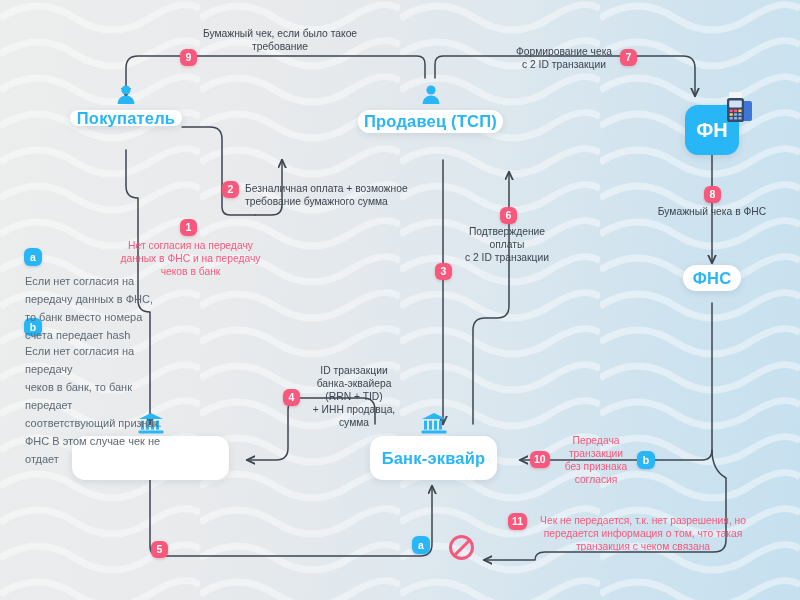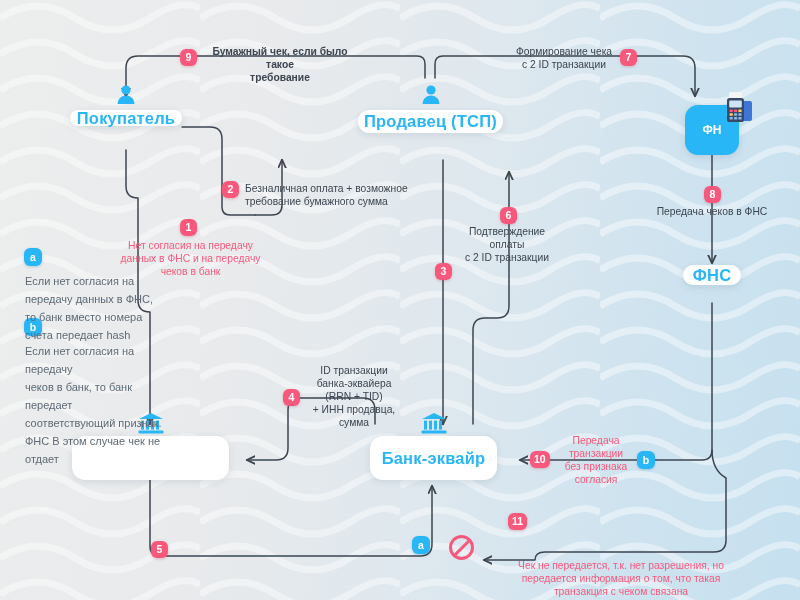--- a/index.html
+++ b/index.html
@@ -21,21 +21,21 @@
     display:flex;align-items:center;justify-content:center;
     box-shadow:0 2px 7px rgba(60,90,110,.14);
     color:#29b6f6;font-weight:bold;letter-spacing:.2px;white-space:nowrap;
   }
   .node.big{font-size:16.5px;}
   .node-icon{position:absolute;top:-26px;left:50%;transform:translateX(-50%);}
 
   .fn-node{
     position:absolute;background:#29b6f6;border-radius:13px;
     display:flex;align-items:center;justify-content:center;
-    color:#ffffff;font-weight:bold;font-size:12px;
+    color:#ffffff;font-weight:bold;font-size:20px;
     box-shadow:0 2px 7px rgba(60,90,110,.16);
   }
 
   
   .badge{
     position:absolute;background:#f8587c;color:#fff;border-radius:6px;
     font-size:10.5px;font-weight:bold;line-height:1;
     display:flex;align-items:center;justify-content:center;
     height:17px;min-width:17px;padding:0 4px;box-sizing:border-box;
     box-shadow:0 1px 3px rgba(180,60,90,.30);
@@ -161,21 +161,21 @@
           <rect x="19.4" y="26.2" width="3.2" height="2.6" rx=".6"></rect>
           <rect x="10.6" y="30" width="3.2" height="2.6" rx=".6"></rect>
           <rect x="15" y="30" width="3.2" height="2.6" rx=".6"></rect>
           <rect x="19.4" y="30" width="3.2" height="2.6" rx=".6"></rect>
         </g>
       </svg>
     </span>
     <span>ФН</span>
   </div>
 
-  <div class="node big" style="left:683px;top:265px;width:58px;height:20px;">
+  <div class="node big" style="left:683px;top:265px;width:58px;height:26px;">
     <span>ФНС</span>
   </div>
 
   <div class="node big" style="left:72px;top:436px;width:157px;height:44px;">
     <span class="node-icon" style="top:-24px;">
       <svg width="26" height="22" viewBox="0 0 26 22">
         <path d="M13,1 L25,7 L1,7 Z" fill="#29b6f6"></path>
         <rect x="3" y="8.6" width="3" height="9" fill="#29b6f6"></rect>
         <rect x="8" y="8.6" width="3" height="9" fill="#29b6f6"></rect>
         <rect x="13" y="8.6" width="3" height="9" fill="#29b6f6"></rect>
@@ -211,53 +211,53 @@
   <div class="badge" style="left:283px;top:389px;">4</div>
   <div class="badge" style="left:151px;top:541px;">5</div>
   <div class="badge" style="left:530px;top:451px;">10</div>
   <div class="badge" style="left:508px;top:513px;">11</div>
 
   <div class="lbadge" style="left:24px;top:248px;">a</div>
   <div class="lbadge" style="left:24px;top:318px;">b</div>
   <div class="lbadge" style="left:412px;top:536px;">a</div>
   <div class="lbadge" style="left:637px;top:451px;">b</div>
 
-  <div class="cap c" style="left:198px;top:45px;width:164px;font-weight:bold;">Бумажный чек, если было такое
+  <div class="cap c" style="left:198px;top:27px;width:164px;">Бумажный чек, если было такое
 требование</div>
 
   <div class="cap c" style="left:512px;top:45px;width:104px;">Формирование чека
 с 2 ID транзакции</div>
 
   <div class="cap l" style="left:245px;top:182px;width:200px;">Безналичная оплата + возможное
 требование бумажного сумма</div>
 
   <div class="cap c pink" style="left:108px;top:239px;width:165px;">Нет согласия на передачу
 данных в ФНС и на передачу
 чеков в банк</div>
 
   <div class="cap c" style="left:453px;top:225px;width:108px;">Подтверждение
 оплаты
 с 2 ID транзакции</div>
 
 
-  <div class="cap c" style="left:645px;top:205px;width:134px;">Передача чеков в ФНС</div>
+  <div class="cap c" style="left:645px;top:205px;width:134px;">Бумажный чека в ФНС</div>
 
   <div class="cap c" style="left:300px;top:364px;width:108px;">ID транзакции
 банка-эквайера
 (RRN + TID)
 + ИНН продавца,
 сумма</div>
 
 
   <div class="cap c pink" style="left:557px;top:434px;width:78px;">Передача
 транзакции
 без признака
 согласия</div>
 
-  <div class="cap c pink" style="left:500px;top:514px;width:242px;margin-top:45px;">Чек не передается, т.к. нет разрешения, но
+  <div class="cap c pink" style="left:522px;top:514px;width:242px;">Чек не передается, т.к. нет разрешения, но
 передается информация о том, что такая
 транзакция с чеком связана</div>
 
   <div class="note" style="left:25px;top:272px;width:140px;">Если нет согласия на
 передачу данных в ФНС,
 то банк вместо номера
 счета передает hash</div>
 
   <div class="note" style="left:25px;top:342px;width:152px;">Если нет согласия на передачу
 чеков в банк, то банк передает

